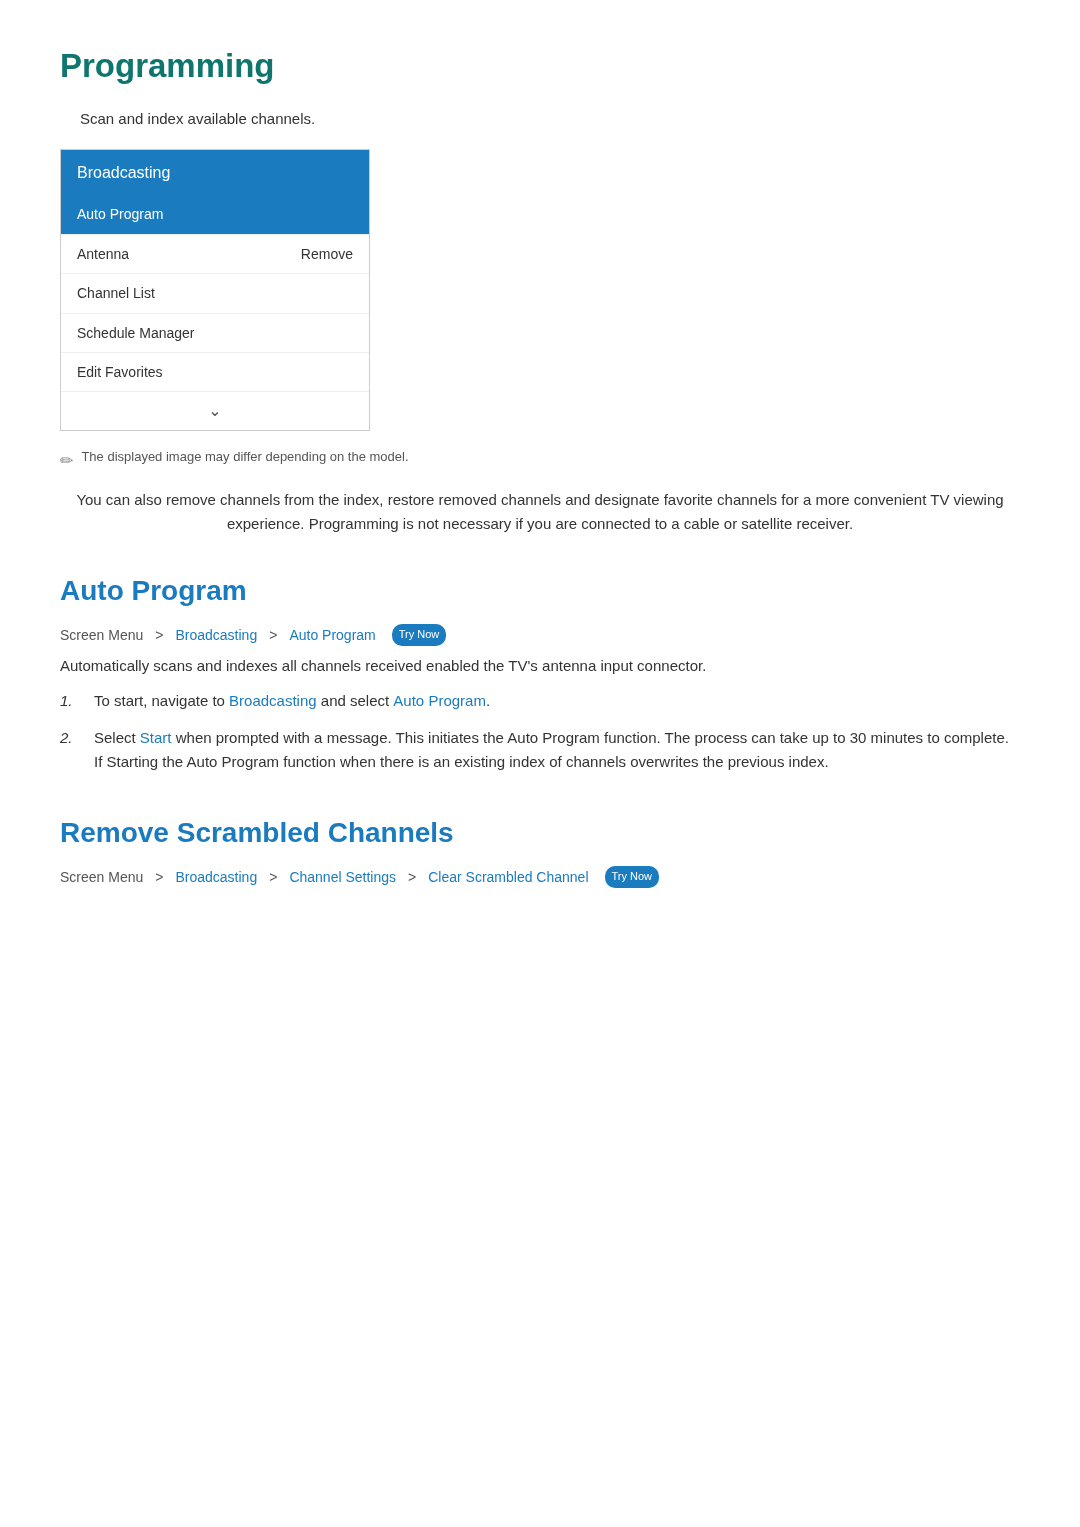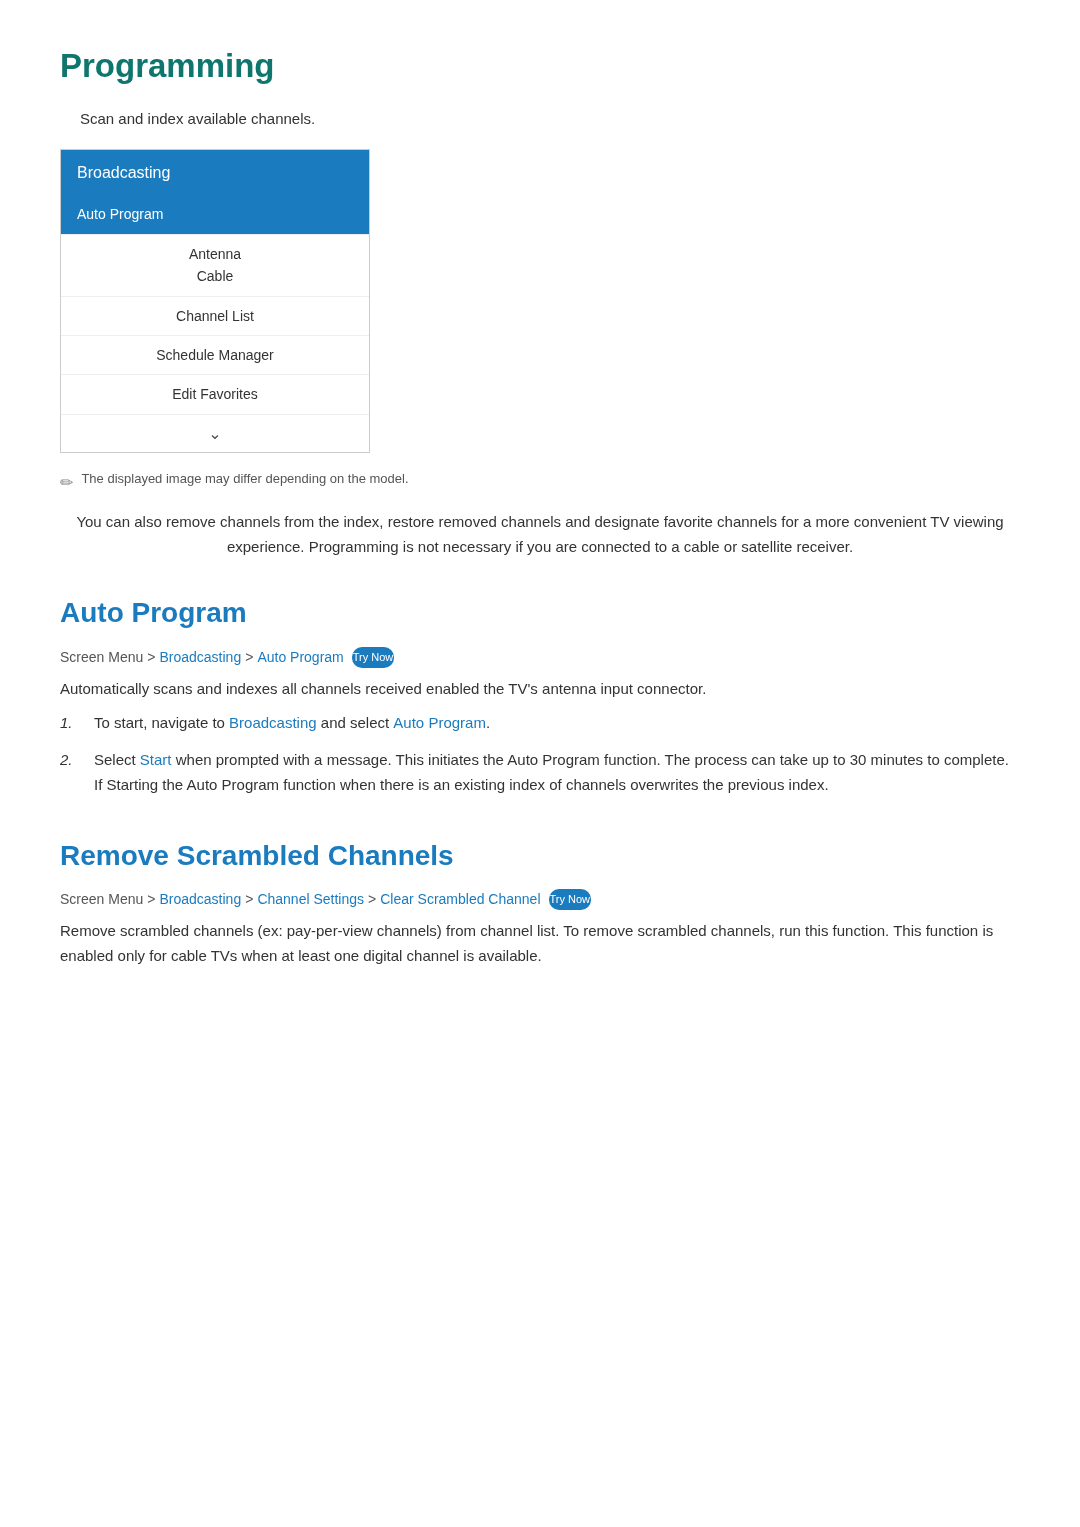--- a/index.html
+++ b/index.html
@@ -51,21 +51,20 @@
       font-weight: 500;
     }
     .menu-item {
       padding: 8px 16px;
       font-size: 14px;
       color: #333333;
       display: flex;
       justify-content: space-between;
       align-items: center;
       border-top: 1px solid #eeeeee;
-      flex-direction: column;
     }
     .menu-item .value {
       color: #333333;
       font-size: 14px;
     }
     .menu-chevron {
       text-align: center;
       padding: 6px;
       color: #555555;
       font-size: 16px;
@@ -94,36 +93,36 @@
     .section {
       margin-bottom: 36px;
     }
     .breadcrumb {
       font-size: 14px;
       color: #555555;
       margin-bottom: 8px;
       display: flex;
       align-items: center;
       flex-wrap: wrap;
-      gap: 4px;
+      gap: 12px;
     }
     .breadcrumb .link {
       color: #1a7bbf;
       font-weight: 500;
     }
     .breadcrumb .separator {
       color: #555555;
       font-size: 14px;
     }
     .try-now {
       display: inline-block;
       background: #1a7bbf;
       color: #ffffff;
       font-size: 11px;
-      padding: 2px 1px;
+      padding: 2px 7px;
       border-radius: 10px;
       font-weight: 500;
       margin-left: 4px;
       vertical-align: middle;
     }
     .body-text {
       font-size: 15px;
       color: #333333;
       line-height: 1.65;
       margin-bottom: 10px;
@@ -160,21 +159,21 @@
 
 <h1>Programming</h1>
 
 <p class="subtitle">Scan and index available channels.</p>
 
 <div class="menu-box">
   <div class="menu-header">Broadcasting</div>
   <div class="menu-item-highlight">Auto Program</div>
   <div class="menu-item">
     <span>Antenna</span>
-    <span class="value">Cable</span>
+    <span class="value">Remove</span>
   </div>
   <div class="menu-item">
     <span>Channel List</span>
   </div>
   <div class="menu-item">
     <span>Schedule Manager</span>
   </div>
   <div class="menu-item">
     <span>Edit Favorites</span>
   </div>
@@ -225,14 +224,13 @@
     <span>Screen Menu</span>
     <span class="separator">&gt;</span>
     <span class="link">Broadcasting</span>
     <span class="separator">&gt;</span>
     <span class="link">Channel Settings</span>
     <span class="separator">&gt;</span>
     <span class="link">Clear Scrambled Channel</span>
     <span class="try-now">Try Now</span>
   </div>
 
-  <p class="body-text">Remove scrambled channels (ex: pay-per-view channels) from channel list. To remove scrambled channels, run this function. This function is enabled only for cable TVs when at least one digital channel is available.</p>
 </div>
 
 </body></html>

